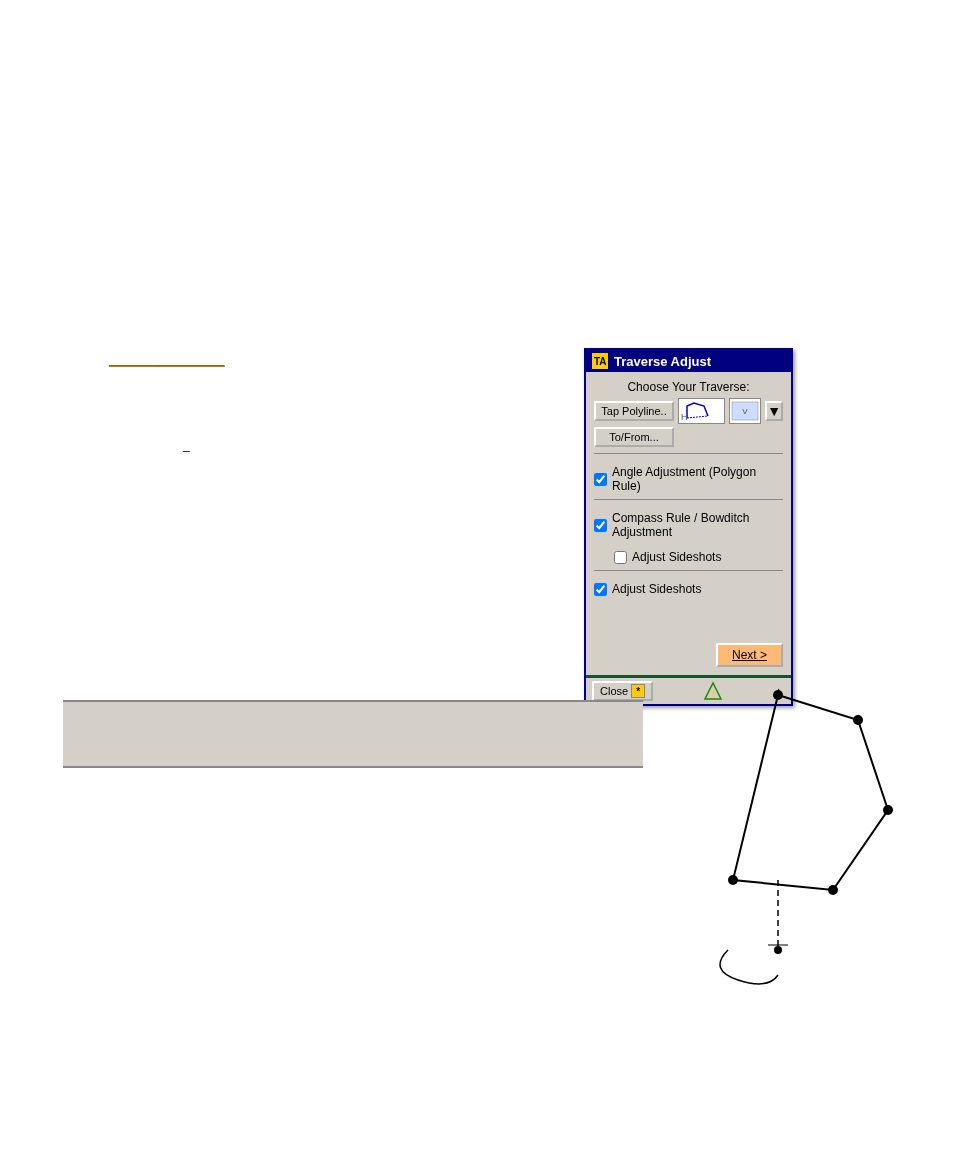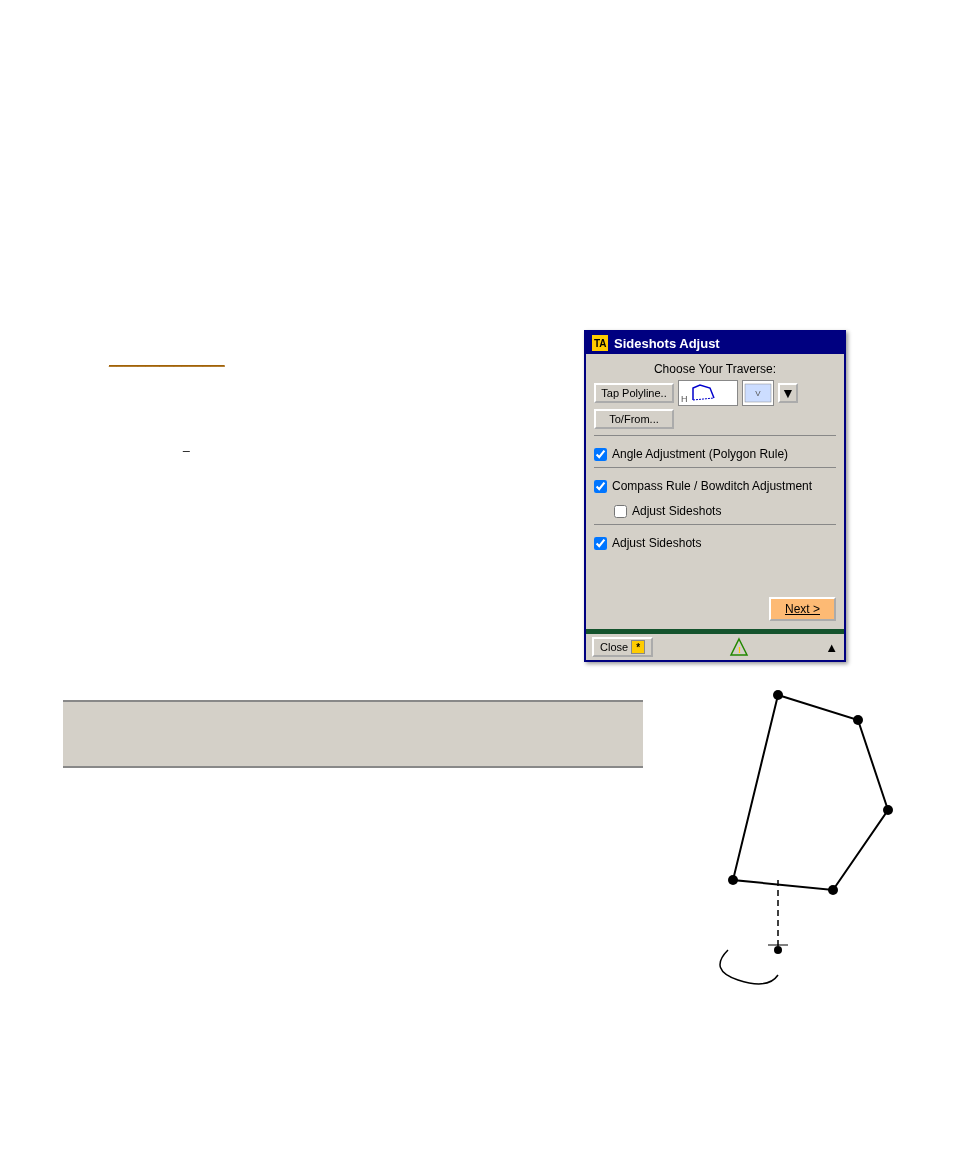--- a/index.html
+++ b/index.html
@@ -10,23 +10,23 @@
       font-family: Arial, sans-serif;
       font-size: 13px;
       color: #000000;
       position: relative;
       overflow: hidden;
     }
 
     
     .dialog {
       position: absolute;
-      top: 330px;
+      top: 348px;
       left: 584px;
-      width: 262px;
+      width: 209px;
       border: 2px solid #000080;
       background: #d4d0c8;
       box-shadow: 2px 2px 4px rgba(0,0,0,0.4);
     }
 
     .dialog-titlebar {
       background: #000080;
       color: #ffffff;
       font-weight: bold;
       font-size: 13px;
@@ -164,21 +164,21 @@
       padding: 3px 14px;
       font-size: 12px;
       cursor: pointer;
       text-decoration: underline;
       float: right;
       margin-top: 12px;
     }
 
     .dialog-footer {
       background: #d4d0c8;
-      border-top: 5px solid #14532d;
+      border-top: 3px solid #14532d;
       padding: 3px 6px;
       display: flex;
       align-items: center;
       justify-content: space-between;
       clear: both;
     }
 
     .close-btn {
       background: #d4d0c8;
       border: 2px outset #ffffff;
@@ -255,21 +255,21 @@
 <body>
 
 <div class="dialog">
   <div class="dialog-titlebar">
     <span class="dialog-title-icon">
       <svg width="16" height="16" viewBox="0 0 16 16">
         <rect width="16" height="16" fill="#ffcc00"></rect>
         <text x="2" y="12" font-size="10" font-weight="bold" fill="#000">TA</text>
       </svg>
     </span>
-    <span>Sideshots Adjust</span>
+    <span>Traverse Adjust</span>
   </div>
   <div class="dialog-body">
     <div class="choose-label">Choose Your Traverse:</div>
 
     <div class="traverse-row">
       <button class="btn-traverse">Tap Polyline..</button>
       <div class="traverse-preview">
         <svg viewBox="0 0 40 22" xmlns="http://www.w3.org/2000/svg">
           <polyline points="5,18 5,6 12,3 22,6 26,16" fill="none" stroke="#0000cc" stroke-width="1.5"></polyline>
           <line x1="5" y1="18" x2="26" y2="16" stroke="#0000cc" stroke-width="1" stroke-dasharray="2,1"></line>

